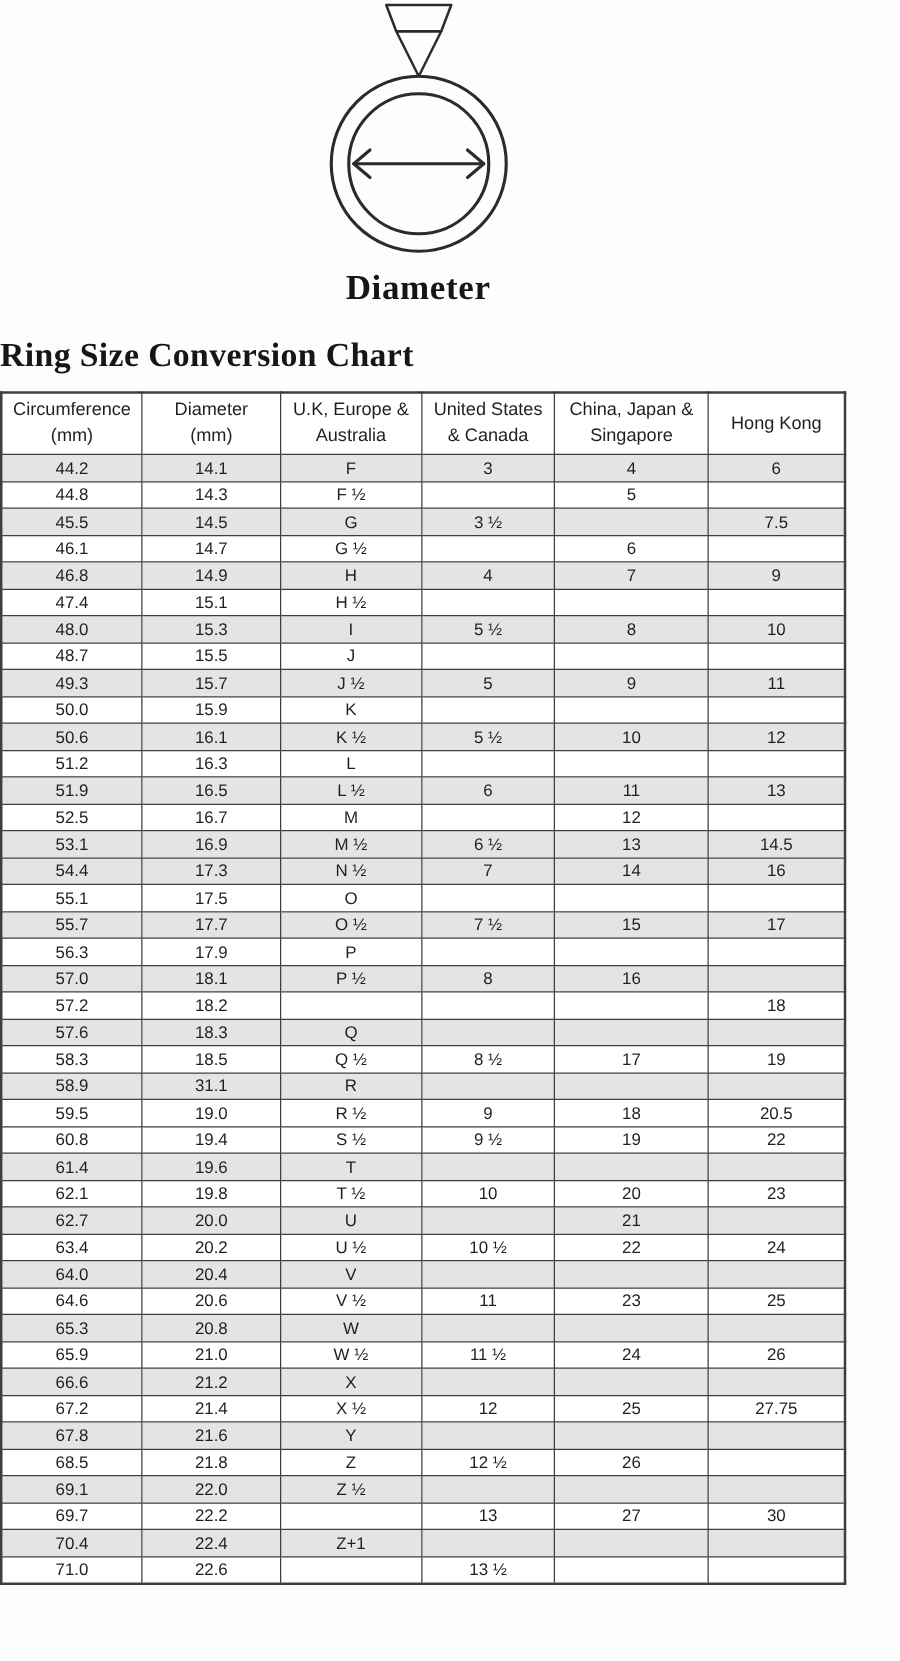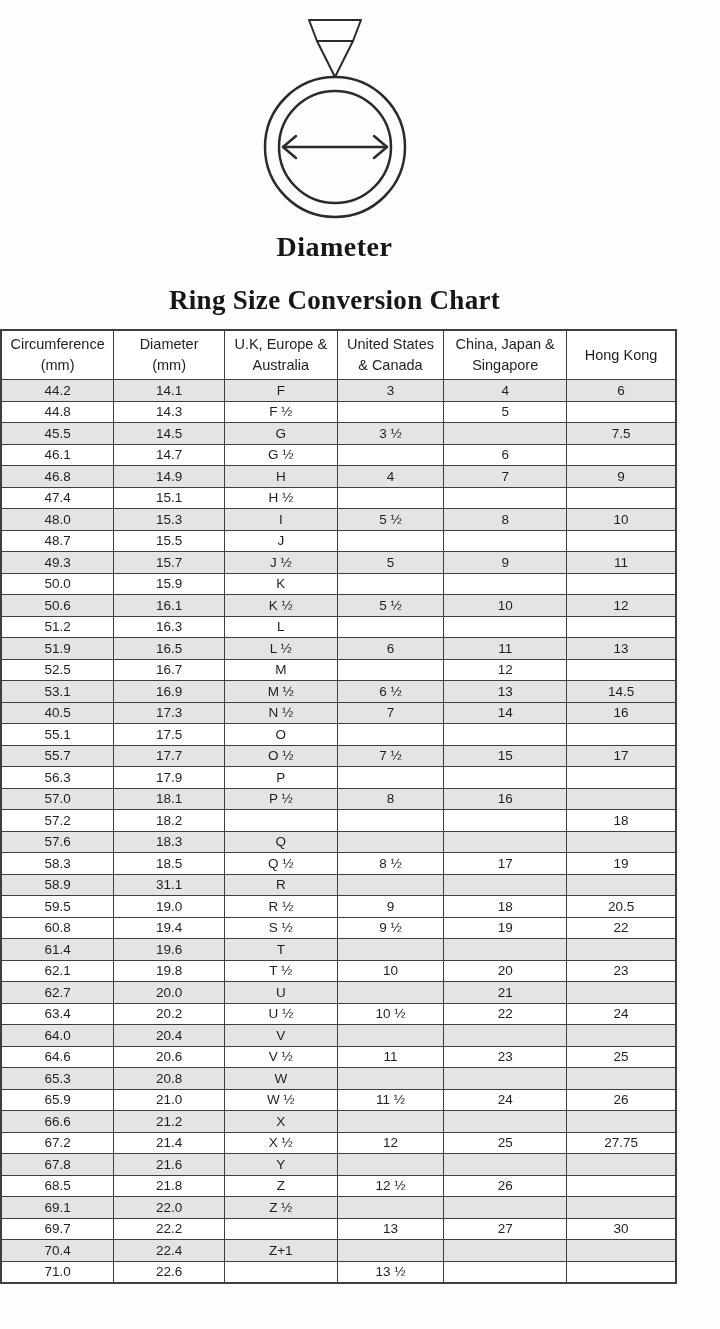--- a/index.html
+++ b/index.html
@@ -9,38 +9,37 @@
     --background: #fdfdfd;
     --line-art: #2b2b2b;
   }
   * { margin: 0; padding: 0; box-sizing: border-box; }
   html, body {
     width: 720px;
     background: var(--background);
     color: var(--text);
     font-family: "Liberation Sans", sans-serif;
   }
-  .page { width: 669px; min-height: 1329px; padding-top: 16px; }
+  .page { width: 669px; min-height: 1329px; }
 
   .hero { text-align: center; }
   .hero svg { display: block; margin: 0 auto; }
 
   .diameter-label {
     margin-top: 10px;
     text-align: center;
     font-family: "Liberation Serif", serif;
     font-weight: 700;
     font-size: 28px;
     letter-spacing: 0.5px;
     color: #161616;
   }
 
   .chart-title {
     margin-top: 22px;
-    text-align: center;
     font-family: "Liberation Serif", serif;
     font-weight: 700;
     font-size: 27px;
     letter-spacing: 0.3px;
     color: #161616;
   }
 
   table.ring-table {
     width: 677px;
     margin: 13px auto 20px auto;
@@ -253,21 +252,21 @@
         </tr>
         <tr class="shaded">
           <td>53.1</td>
           <td>16.9</td>
           <td>M ½</td>
           <td>6 ½</td>
           <td>13</td>
           <td>14.5</td>
         </tr>
         <tr class="shaded">
-          <td>40.5</td>
+          <td>54.4</td>
           <td>17.3</td>
           <td>N ½</td>
           <td>7</td>
           <td>14</td>
           <td>16</td>
         </tr>
         <tr>
           <td>55.1</td>
           <td>17.5</td>
           <td>O</td>

